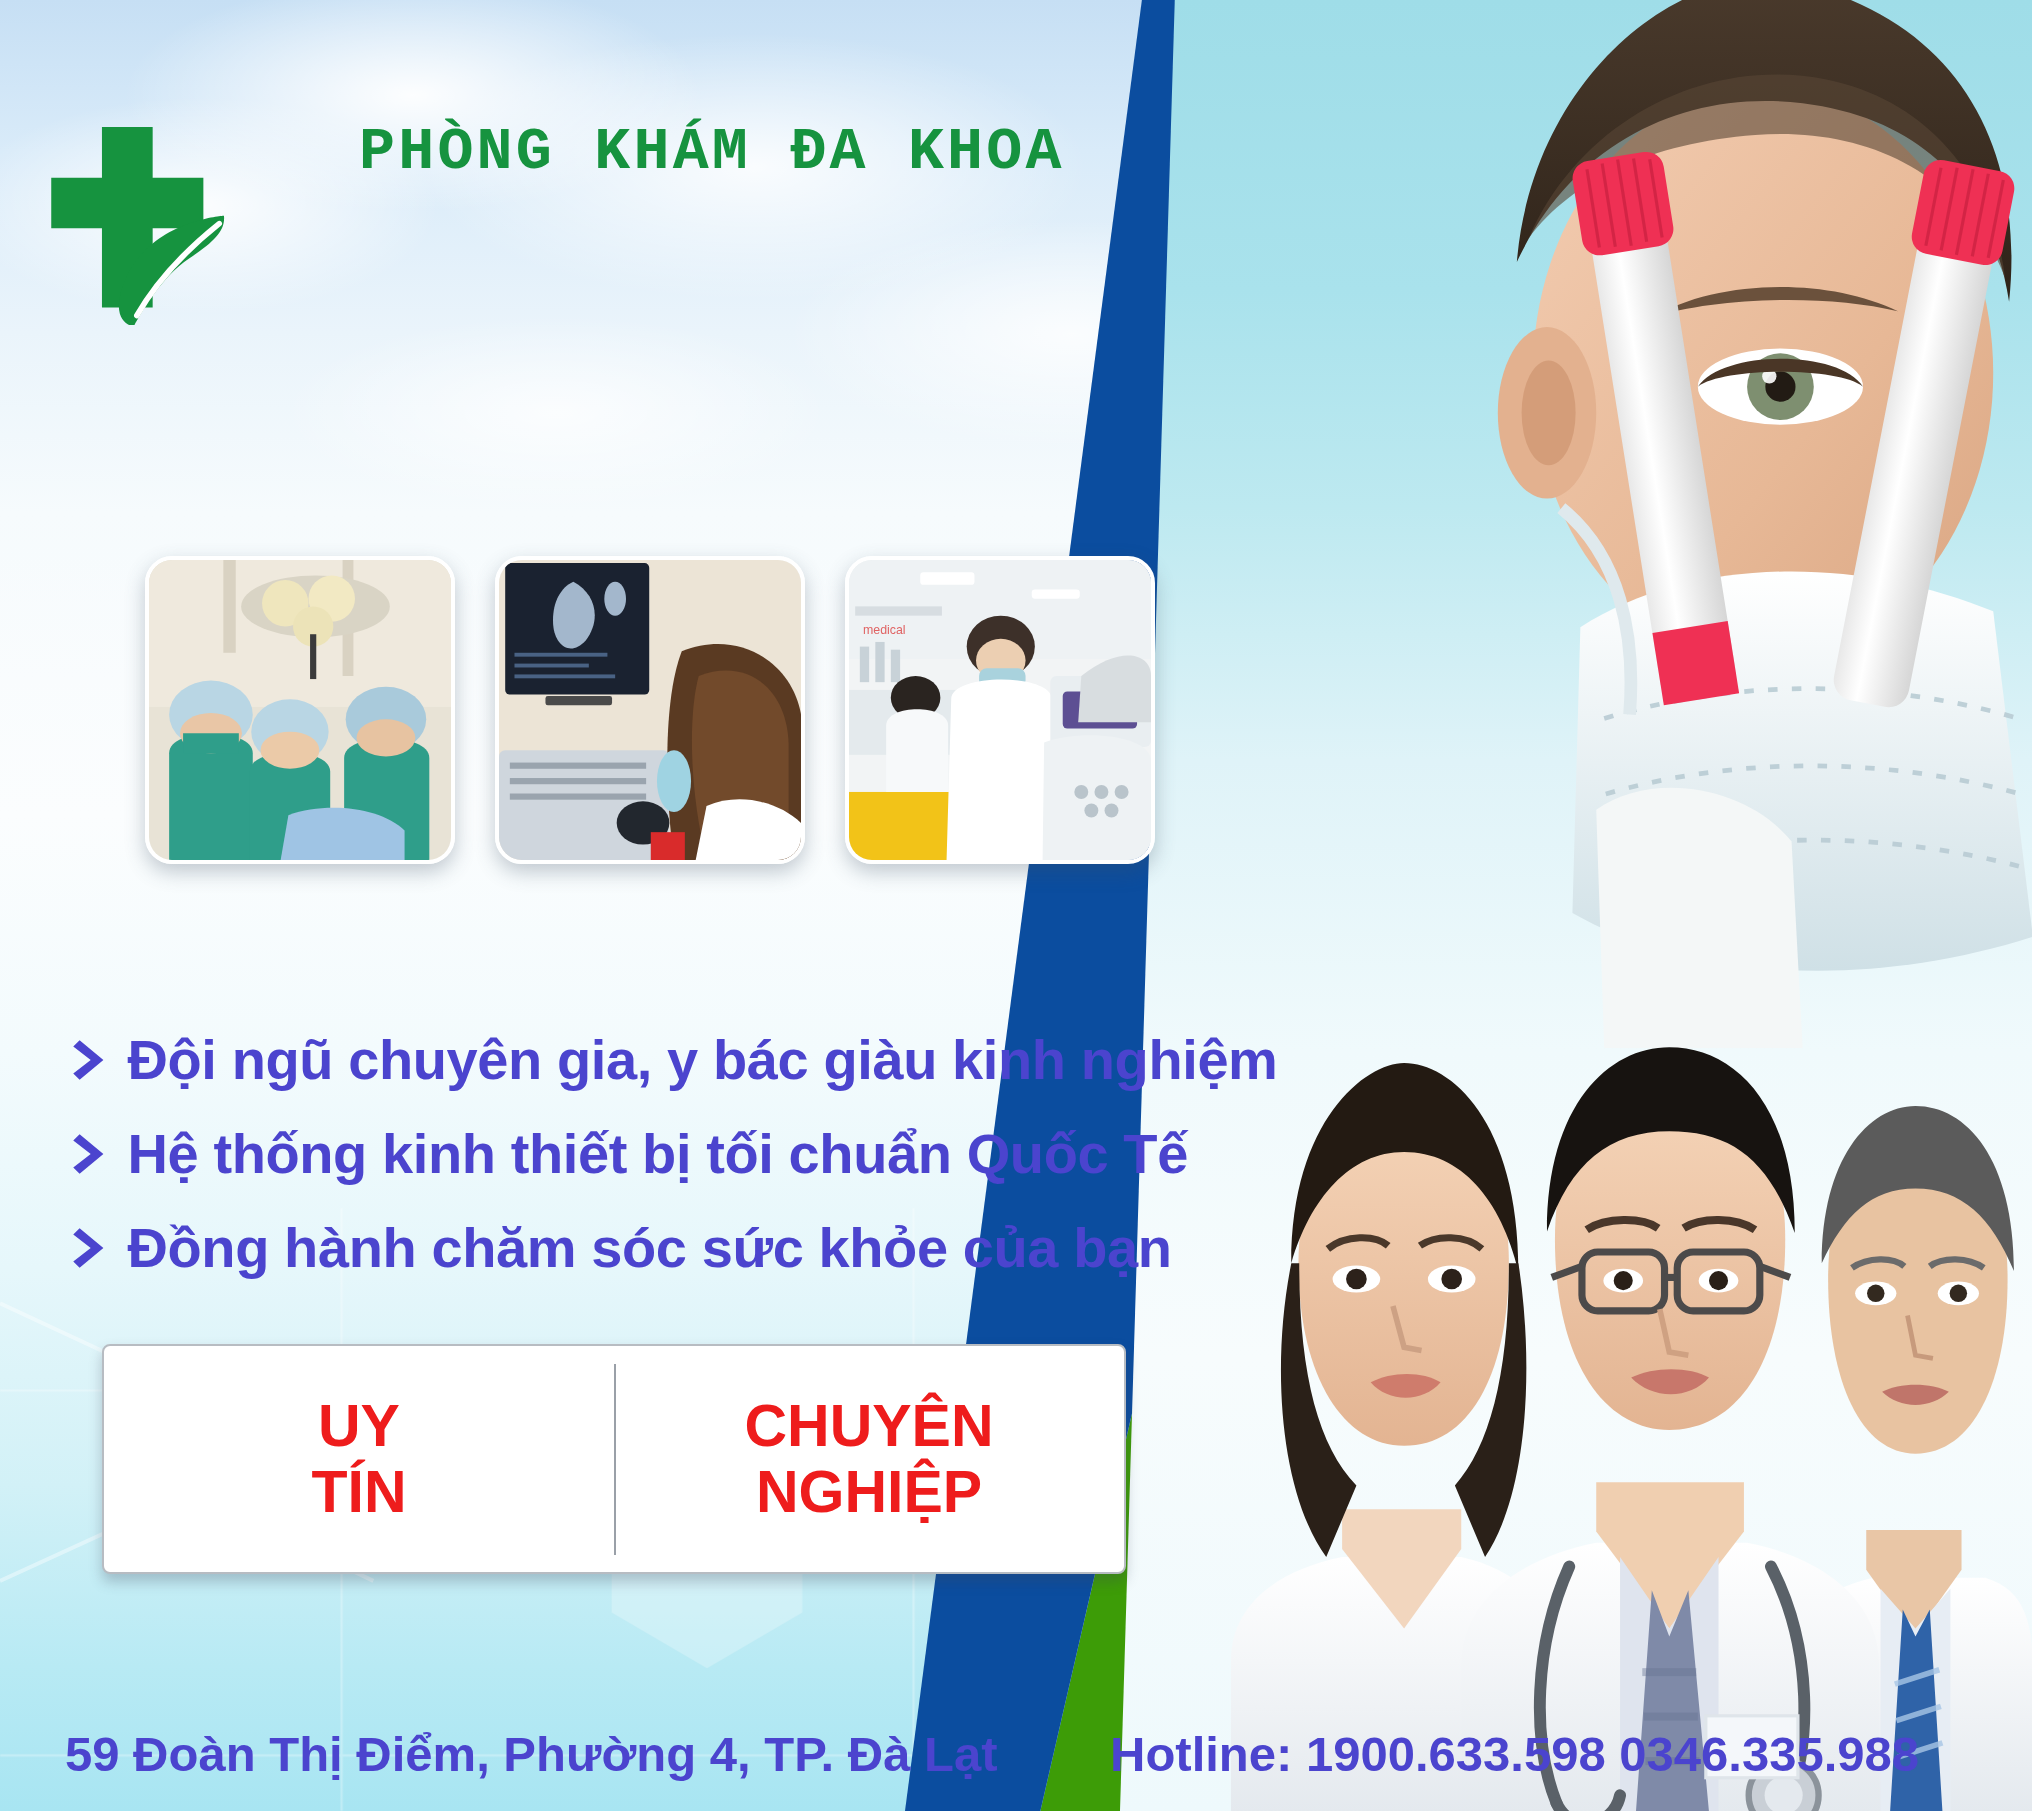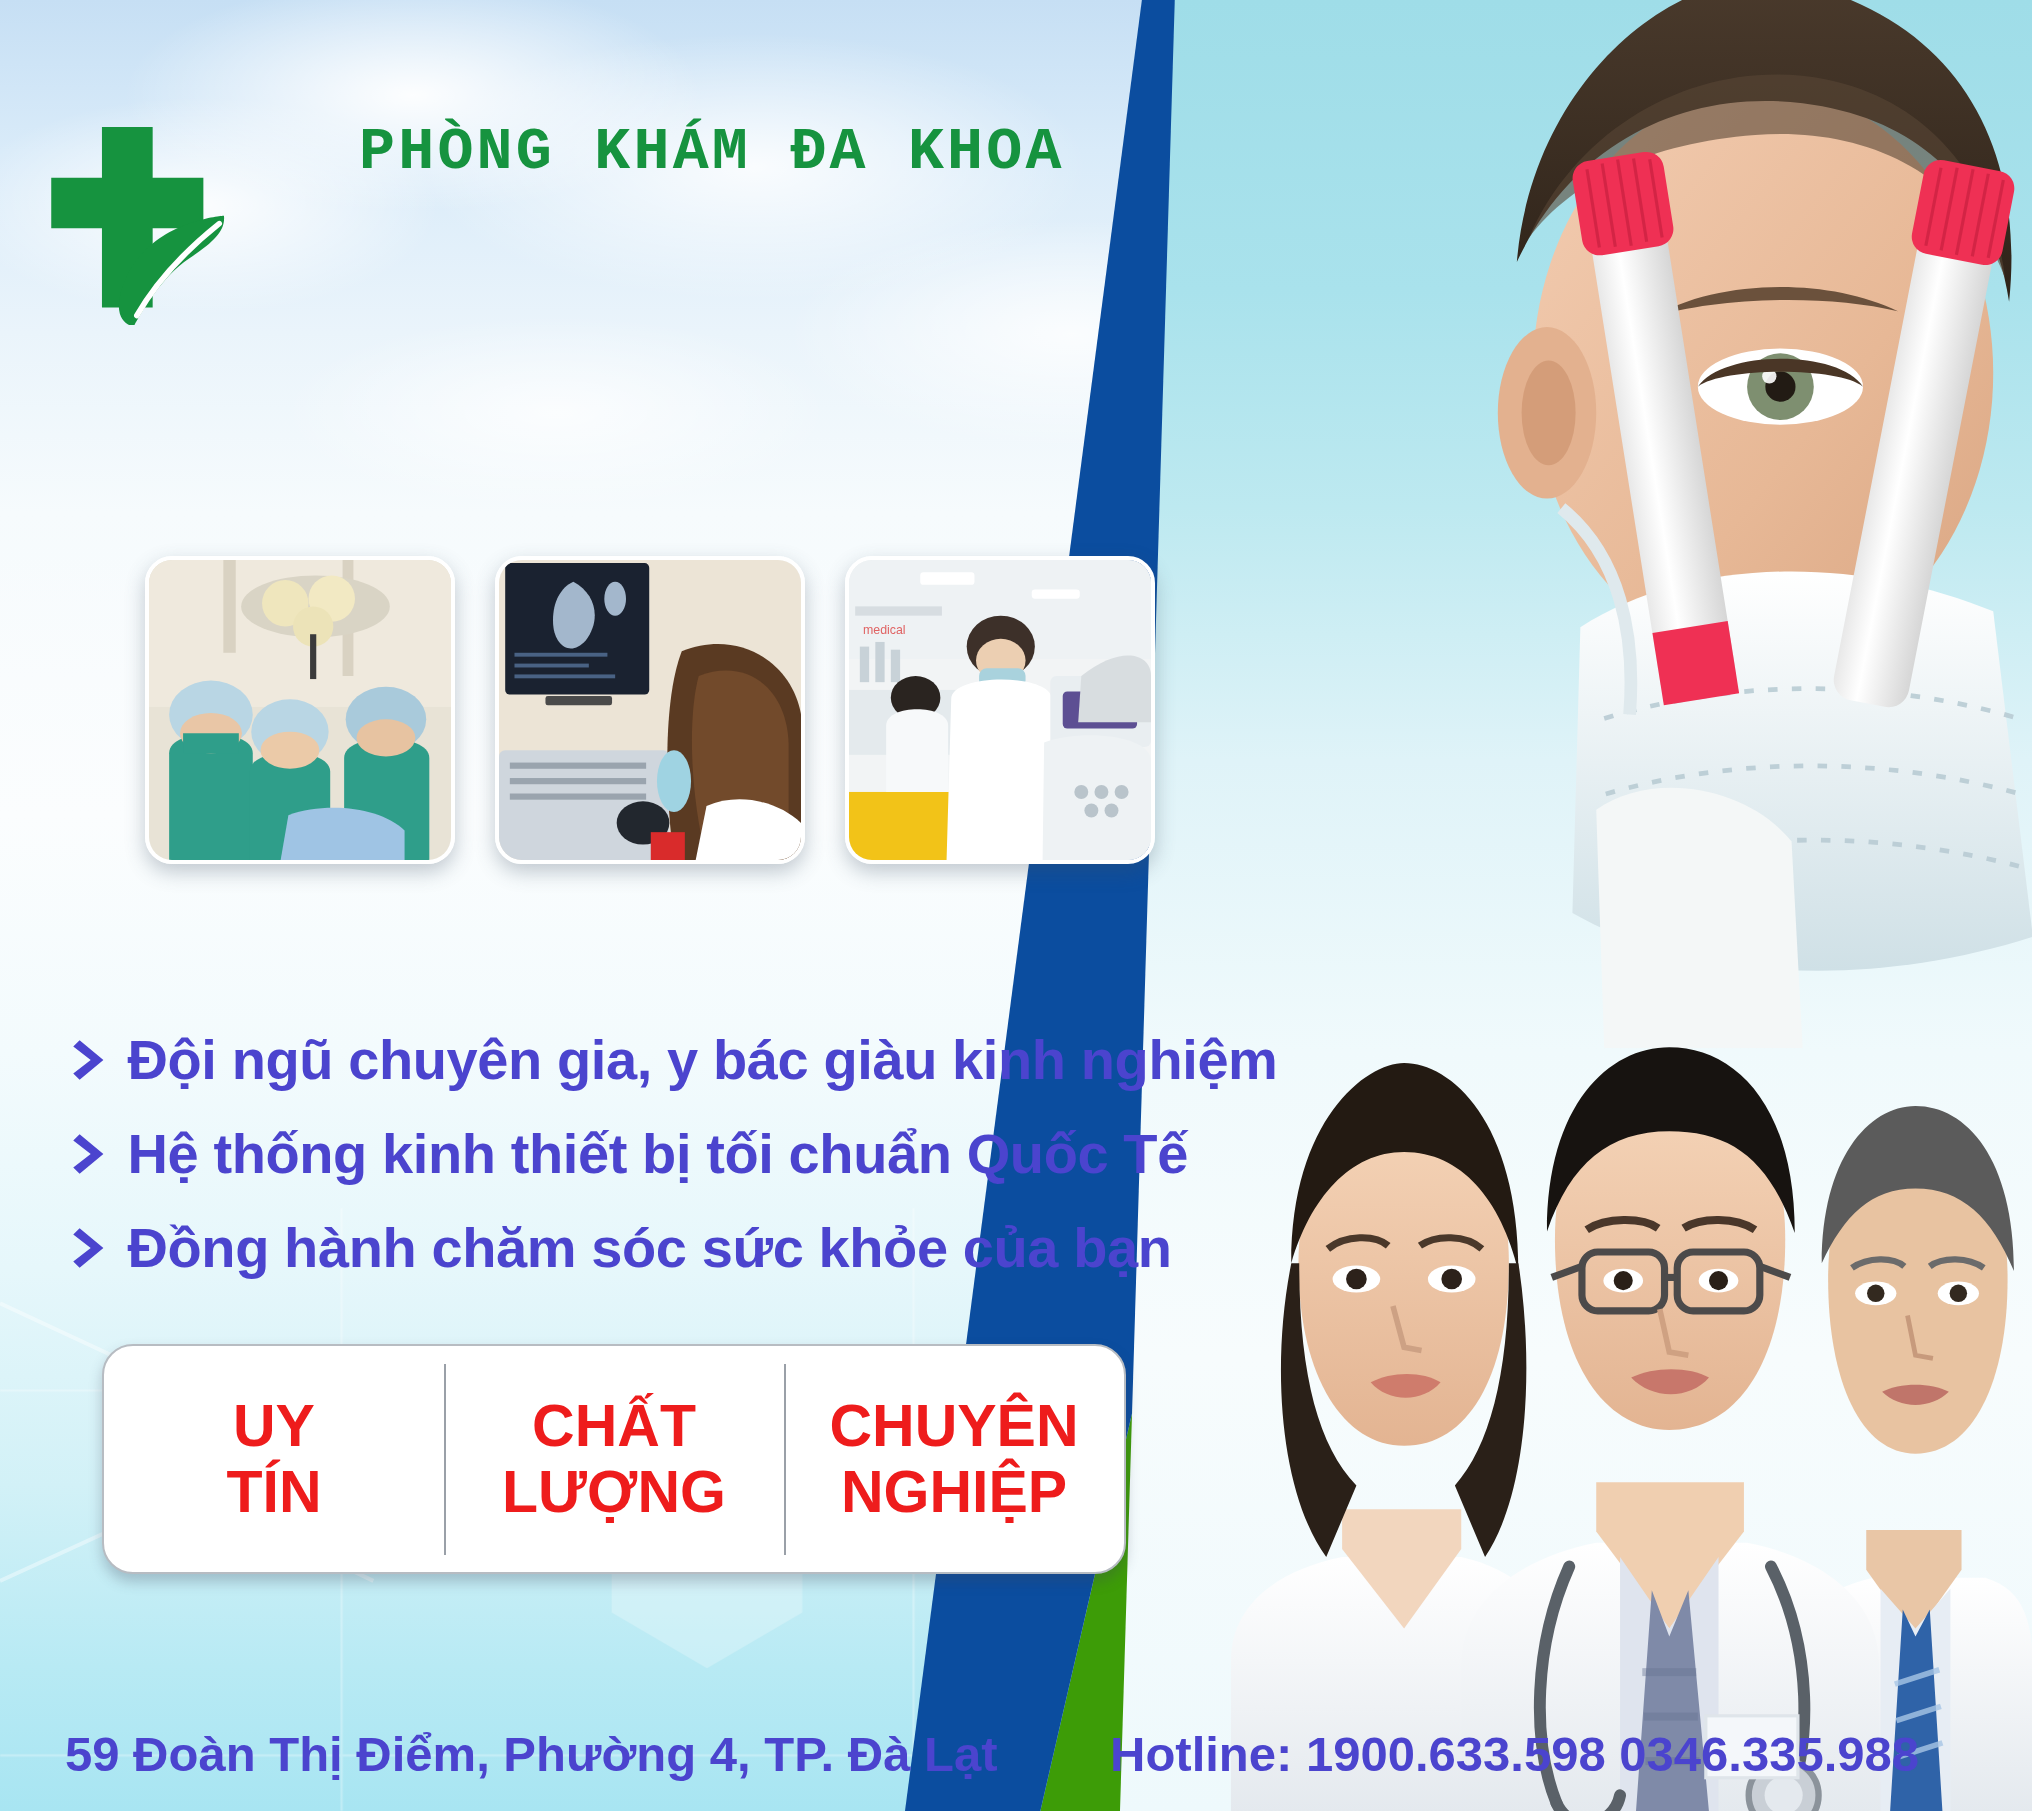--- a/index.html
+++ b/index.html
@@ -100,21 +100,21 @@
   .bullet-text {
     font-size: 56px; font-weight: 700; color: #4b44ce;
     font-family: "Liberation Sans", sans-serif; white-space: nowrap;
     letter-spacing: -0.4px;
   }
 
   
   .slogan-box {
     position: absolute; left: 102px; top: 1344px;
     width: 1024px; height: 230px;
-    background: #ffffff; border: 2.4px solid #b7bcc2; border-radius: 31px;
+    background: #ffffff; border: 2.4px solid #b7bcc2; border-radius: 8px;
     box-shadow: 0 7.1px 12.7px rgba(60,70,90,.28);
     display: flex; align-items: stretch;
   }
   .slogan-cell {
     flex: 1; display: flex; flex-direction: column;
     align-items: center; justify-content: center;
     position: relative; padding: 0 8px;
   }
   .slogan-cell + .slogan-cell::before {
     content: ""; position: absolute; left: 0; top: 17.5px; bottom: 17.5px;
@@ -489,24 +489,20 @@
       <span class="bullet-text">Đồng hành chăm sóc sức khỏe của bạn</span>
     </div>
   </div>
 
   <div class="slogan-box">
     <div class="slogan-cell">
       <span class="slogan-line">UY</span>
       <span class="slogan-line">TÍN</span>
     </div>
     <div class="slogan-cell">
-      <span class="slogan-line">CHẤT</span>
-      <span class="slogan-line">LƯỢNG</span>
-    </div>
-    <div class="slogan-cell">
       <span class="slogan-line">CHUYÊN</span>
       <span class="slogan-line">NGHIỆP</span>
     </div>
   </div>
 
   <div class="addr">59 Đoàn Thị Điểm, Phường 4, TP. Đà Lạt</div>
   <div class="hotline">Hotline: 1900.633.598  0346.335.988</div>
 
 </div>
 

